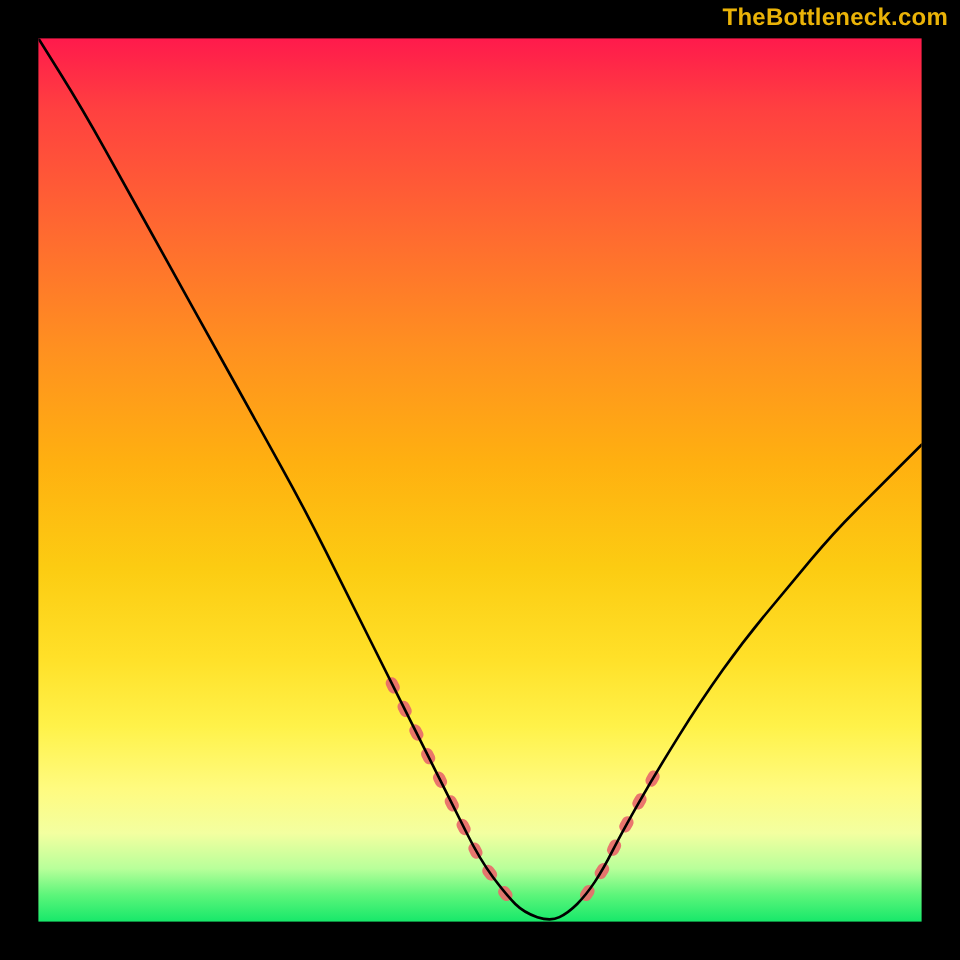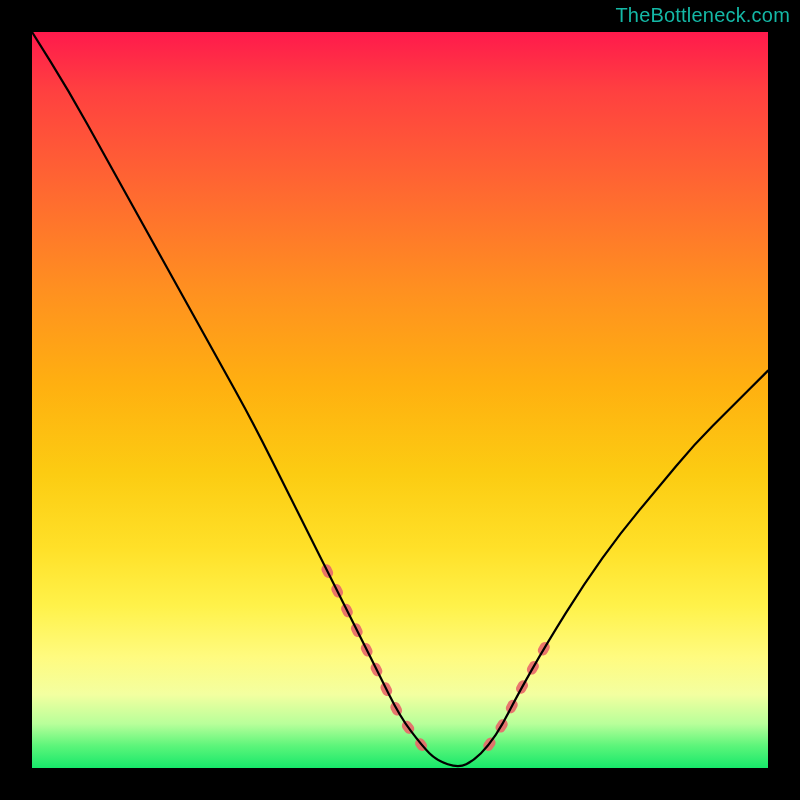--- a/index.html
+++ b/index.html
@@ -15,22 +15,22 @@
     position: relative;
     width: 800px;
     height: 800px;
     background: #000000;
   }
   .attribution {
     position: absolute;
     top: 4px;
     right: 10px;
     font-size: 20px;
-    font-weight: 400;
-    color: #14b8a6;
+    font-weight: 700;
+    color: #eab308;
     letter-spacing: 0.2px;
     z-index: 10;
     user-select: none;
   }
   .plot {
     position: absolute;
     left: 32px;
     top: 32px;
     width: 736px;
     height: 736px;

